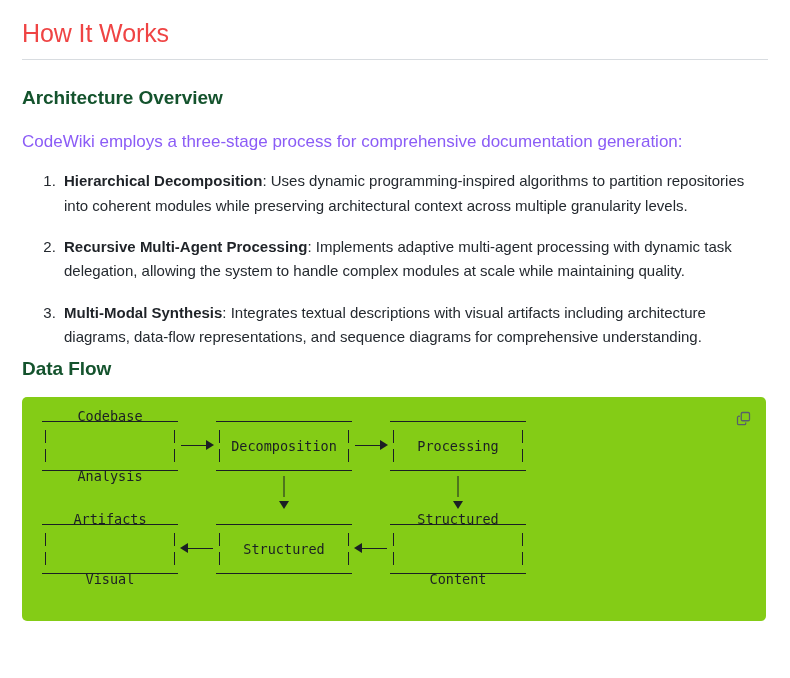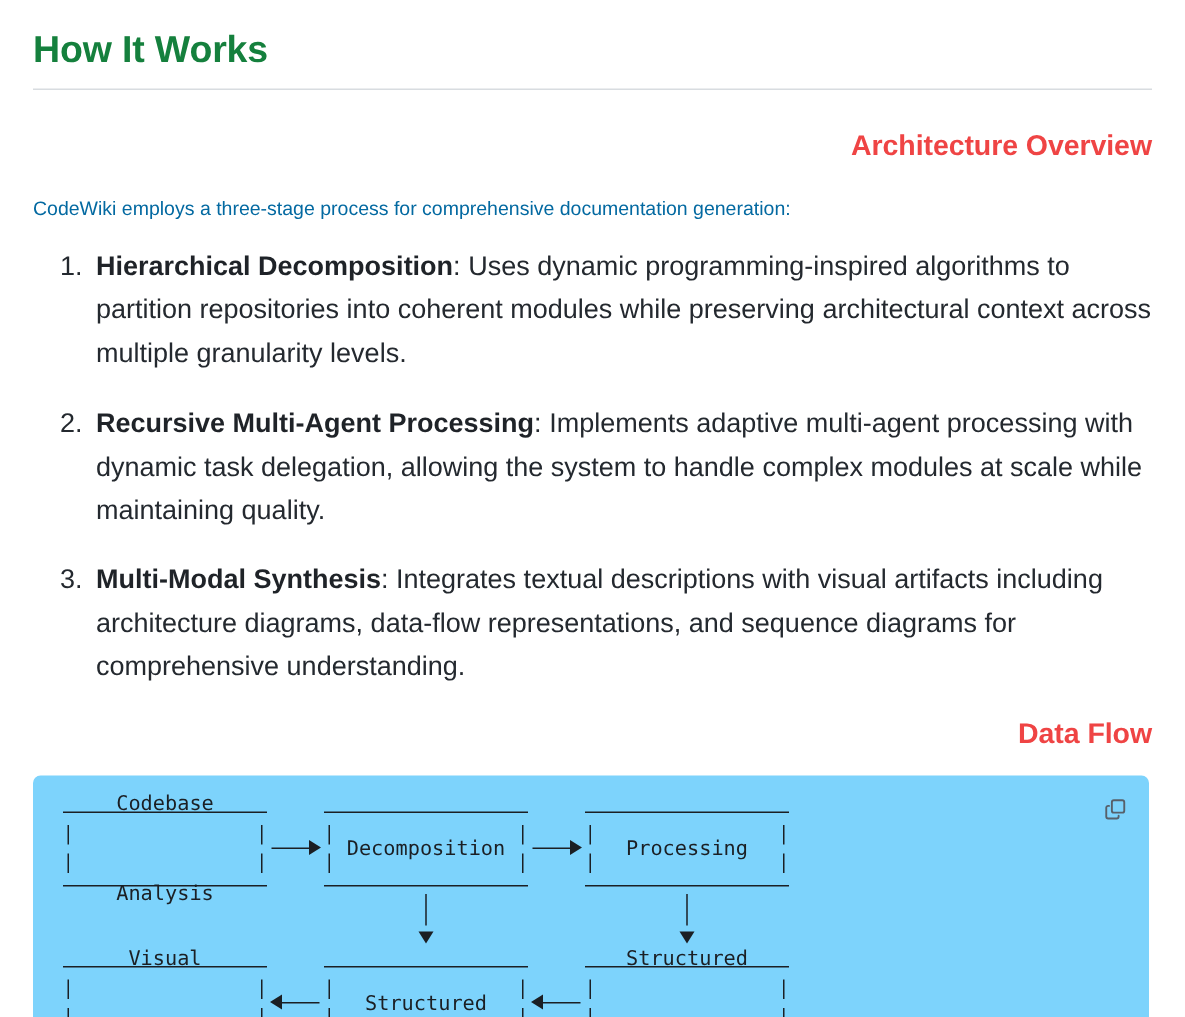--- a/index.html
+++ b/index.html
@@ -17,74 +17,73 @@
   }
 
   .page {
     padding: 18px 22px 0 22px;
     box-sizing: border-box;
   }
 
   
   h1.page-title {
     font-size: 25px;
-    font-weight: 700;
+    font-weight: 400;
     line-height: 1.25;
     margin: 0 0 10px 0;
     letter-spacing: -0.1px;
-    color: #15803d;
+    color: #ef4444;
   }
   .title-rule {
     height: 1px;
     background: #d8dce0;
     margin: 0 0 26px 0;
   }
   h2.section-title {
     font-size: 19px;
     font-weight: 600;
     line-height: 1.25;
     margin: 0 0 19px 0;
     letter-spacing: -0.05px;
-    color: #ef4444;
-    text-align: right;
+    color: #14532d;
   }
   h2.section-title.flow {
-    margin: 18px 0 16px 0;
+    margin: 8px 0 16px 0;
   }
 
   p.lede {
-    font-size: 13px;
+    font-size: 17px;
     line-height: 1.55;
     margin: 0 0 14px 0;
-    color: #0369a1;
+    color: #8b5cf6;
   }
 
   
   ol.steps {
     margin: 0;
     padding: 0 0 0 38px;
     list-style: decimal;
   }
   ol.steps > li {
-    font-size: 18px;
+    font-size: 15px;
     line-height: 1.62;
     color: #24292f;
     margin-bottom: 17px;
     padding-left: 4px;
   }
   ol.steps > li:last-child { margin-bottom: 0; }
   ol.steps > li strong {
     font-weight: 700;
     color: #1f2328;
   }
 
   
   .flow-block {
     position: relative;
-    background: #7dd3fc;
+    background: #84cc16;
     border-radius: 5px;
     padding: 18px 20px 22px 20px;
     box-sizing: border-box;
     margin: 0 0 0 0;
     width: 744px;
     height: 224px;
     overflow: hidden;
   }
   .copy-btn {
     position: absolute;
@@ -351,22 +350,22 @@
       <div class="row bottom">
 
         <div class="node">
           <div class="bar-top"></div>
           <div class="body">
             <div class="side">
                 <i></i>
                 <i></i>
               </div>
             <div class="labels">
+              <span>Artifacts</span>
               <span>Visual</span>
-              <span>Artifacts</span>
             </div>
             <div class="side">
                 <i></i>
                 <i></i>
               </div>
           </div>
           <div class="bar-bot"></div>
         </div>
 
         <div class="conn">

